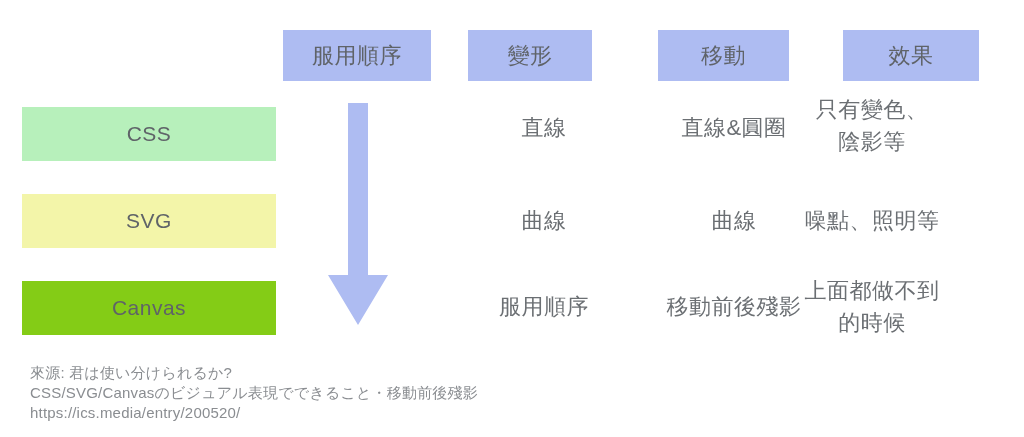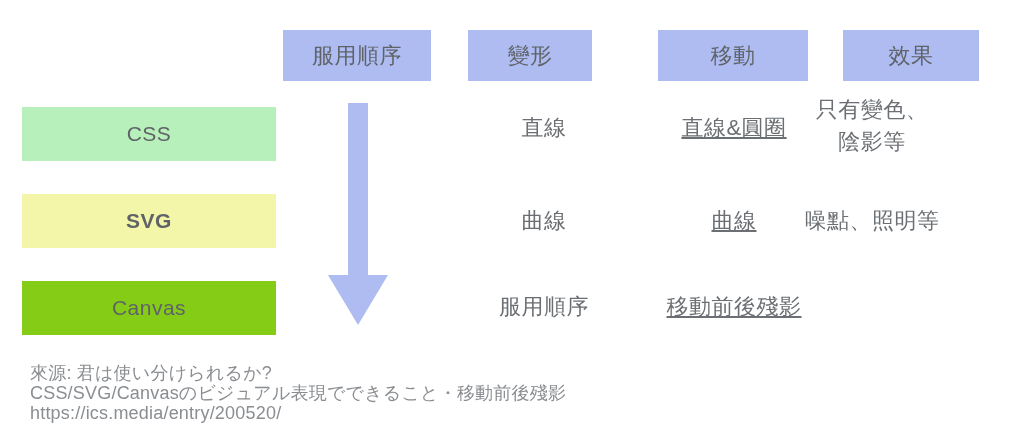--- a/index.html
+++ b/index.html
@@ -28,38 +28,38 @@
     display: flex;
     align-items: center;
     justify-content: center;
     font-size: 22px;
     letter-spacing: 0.5px;
     height: 51px;
     top: 30px;
   }
   #hdr-order  { left: 283px; width: 148px; }
   #hdr-deform { left: 468px; width: 124px; }
-  #hdr-move   { left: 658px; width: 150px; }
+  #hdr-move   { left: 658px; width: 131px; }
   #hdr-effect { left: 843px; width: 136px; }
 
   
   .row-label {
     position: absolute;
     left: 22px;
     width: 254px;
     height: 54px;
     display: flex;
     align-items: center;
     justify-content: center;
     font-size: 21px;
     color: #5f6368;
     letter-spacing: 0.5px;
   }
   #row-label-css    { top: 107px; background: #b7f0bb; }
-  #row-label-svg    { top: 194px; background: #f3f5a9; font-weight: bold; }
+  #row-label-svg    { top: 194px; background: #f3f5a9; }
   #row-label-canvas { top: 281px; background: #84cc16; }
 
   
   #order-arrow {
     position: absolute;
     left: 318px;
     top: 103px;
     width: 80px;
     height: 226px;
   }
@@ -67,35 +67,35 @@
   
   .cell {
     position: absolute;
     text-align: center;
     color: #6b6f73;
     font-size: 22px;
     line-height: 32px;
     letter-spacing: 0.5px;
   }
   .col-deform { left: 455px; width: 178px; text-align: center; }
-  .col-move   { left: 640px; width: 188px; text-decoration: underline; }
+  .col-move   { left: 640px; width: 188px; }
   .col-effect { left: 788px; width: 168px; }
 
   .r1 { top: 112px; }
   .r2 { top: 205px; }
   .r3 { top: 291px; }
   .r1.two-line { top: 94px; }
   .r3.two-line { top: 275px; }
 
   
   #source-note {
     position: absolute;
     left: 30px;
     top: 363px;
-    font-size: 18px;
+    font-size: 15px;
     line-height: 20px;
     color: #8a8d91;
     letter-spacing: 0.2px;
     white-space: nowrap;
   }
   #source-note div { display: block; }
 </style>
 </head>
 <body>
 
@@ -133,20 +133,24 @@
   <div class="cell col-deform r2">曲線</div>
 
   <div class="cell col-move r2">曲線</div>
 
   <div class="cell col-effect r2">噪點、照明等</div>
 
   <div class="cell col-deform r3">服用順序</div>
 
   <div class="cell col-move r3">移動前後殘影</div>
 
+  <div class="cell col-effect r3 two-line">
+    <div>上面都做不到</div>
+    <div>的時候</div>
+  </div>
 
   <div id="source-note">
     <div>來源: 君は使い分けられるか?</div>
     <div>CSS/SVG/Canvasのビジュアル表現でできること・移動前後殘影</div>
     <div>https://ics.media/entry/200520/</div>
   </div>
 
 </div>
 
 </body></html>

